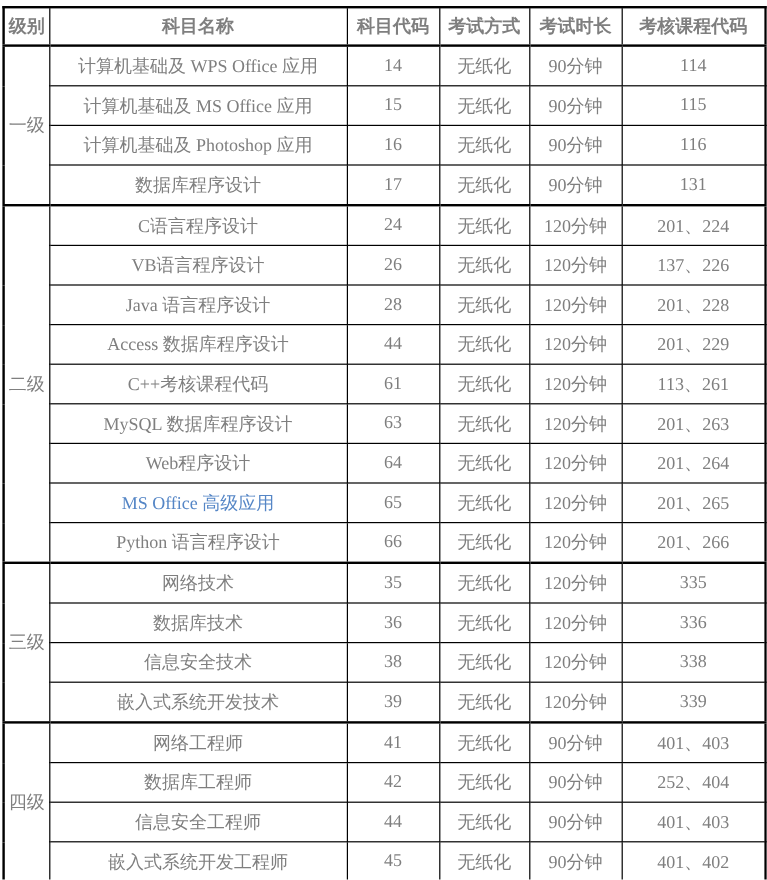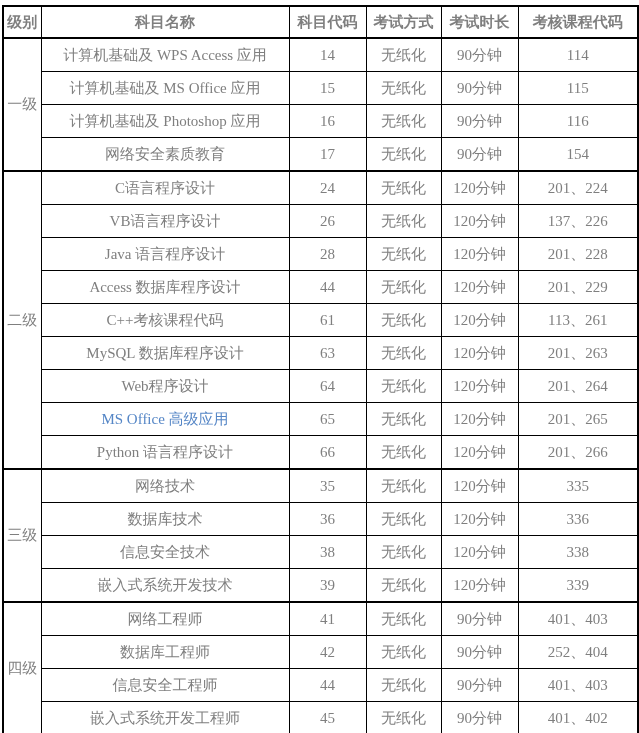--- a/index.html
+++ b/index.html
@@ -50,46 +50,46 @@
       <th>科目代码</th>
       <th>考试方式</th>
       <th>考试时长</th>
       <th>考核课程代码</th>
     </tr>
   </thead>
   <tbody>
 
     <tr class="group-start">
       <td rowspan="4">一级</td>
-      <td>计算机基础及 WPS Access 应用</td>
+      <td>计算机基础及 WPS Office 应用</td>
       <td>14</td>
       <td>无纸化</td>
       <td>90分钟</td>
       <td>114</td>
     </tr>
     <tr>
       <td>计算机基础及 MS Office 应用</td>
       <td>15</td>
       <td>无纸化</td>
       <td>90分钟</td>
       <td>115</td>
     </tr>
     <tr>
       <td>计算机基础及 Photoshop 应用</td>
       <td>16</td>
       <td>无纸化</td>
       <td>90分钟</td>
       <td>116</td>
     </tr>
     <tr>
-      <td>网络安全素质教育</td>
+      <td>数据库程序设计</td>
       <td>17</td>
       <td>无纸化</td>
       <td>90分钟</td>
-      <td>154</td>
+      <td>131</td>
     </tr>
 
     <tr class="group-start">
       <td rowspan="9">二级</td>
       <td>C语言程序设计</td>
       <td>24</td>
       <td>无纸化</td>
       <td>120分钟</td>
       <td>201、224</td>
     </tr>

